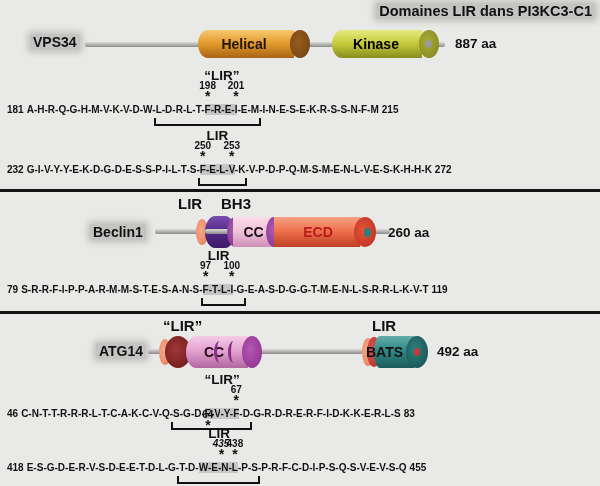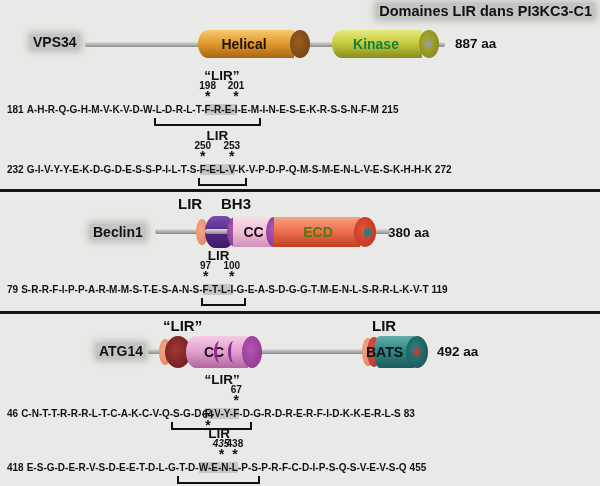--- a/index.html
+++ b/index.html
@@ -64,21 +64,21 @@
                 background:radial-gradient(ellipse at 42% 42%, #9a5c1e, var(--helical_cap) 65%, #54320c)"></div>
     <span class="dom-text" style="left:0; width:92px; color:#221407">Helical</span>
   </div>
 
   <div class="dom" style="left:332px; top:30px; width:107px; height:28px; z-index:2">
     <div class="dbody" style="left:0; width:90px; border-radius:10px 0 0 10px / 50% 0 0 50%;
                 background:linear-gradient(to bottom, var(--kinase_light), var(--kinase_base) 48%, var(--kinase_dark));"></div>
     <div class="cap" style="left:87px; width:20px;
                 background:radial-gradient(ellipse at 42% 42%, #a8ac38, var(--kinase_cap) 65%, #6a6d14)"></div>
     <div class="dot" style="left:93px; top:10px; width:7px; height:8px; background:var(--kinase_dot)"></div>
-    <span class="dom-text" style="left:0; width:88px; color:#15803d">Kinase</span>
+    <span class="dom-text" style="left:0; width:88px; color:#000000">Kinase</span>
   </div>
 
   <div class="aa" style="left:455px; top:36px">887 aa</div>
 
   <div class="seq-block" style="top:68px">
     <div class="seq-label" style="left: 221.84px;">“LIR”</div>
     <div class="seq-row"><span class="seq-num">181</span><span class="res">A</span><span class="sep">-</span><span class="res">H</span><span class="sep">-</span><span class="res">R</span><span class="sep">-</span><span class="res">Q</span><span class="sep">-</span><span class="res">G</span><span class="sep">-</span><span class="res">H</span><span class="sep">-</span><span class="res">M</span><span class="sep">-</span><span class="res">V</span><span class="sep">-</span><span class="res">K</span><span class="sep">-</span><span class="res">V</span><span class="sep">-</span><span class="res">D</span><span class="sep">-</span><span class="res">W</span><span class="sep">-</span><span class="res">L</span><span class="sep">-</span><span class="res">D</span><span class="sep">-</span><span class="res">R</span><span class="sep">-</span><span class="res">L</span><span class="sep">-</span><span class="res">T</span><span class="sep">-</span><span class="res hl">F</span><span class="sep hl">-</span><span class="res hl">R</span><span class="sep hl">-</span><span class="res hl">E</span><span class="sep hl">-</span><span class="res hl">I</span><span class="sep">-</span><span class="res">E</span><span class="sep">-</span><span class="res">M</span><span class="sep">-</span><span class="res">I</span><span class="sep">-</span><span class="res">N</span><span class="sep">-</span><span class="res">E</span><span class="sep">-</span><span class="res">S</span><span class="sep">-</span><span class="res">E</span><span class="sep">-</span><span class="res">K</span><span class="sep">-</span><span class="res">R</span><span class="sep">-</span><span class="res">S</span><span class="sep">-</span><span class="res">S</span><span class="sep">-</span><span class="res">N</span><span class="sep">-</span><span class="res">F</span><span class="sep">-</span><span class="res">M</span><span class="seq-num">215</span></div>
     <div class="seq-bracket" style="left: 153.625px; width: 107.5px;"></div>
   <div class="seq-mark" style="left: 207.648px;"><span class="num">198</span><span class="ast">*</span></div>
       <div class="seq-mark" style="left: 236.031px;"><span class="num">201</span><span class="ast">*</span></div>
@@ -116,27 +116,27 @@
     <div class="dbody" style="left:0; width:41px;
                 background:linear-gradient(to bottom, var(--ccb_light), var(--ccb_base) 48%, var(--ccb_dark));"></div>
     <span class="dom-text" style="left:0; width:41px; color:#1a0d14">CC</span>
   </div>
   <div class="cap" style="left:266px; top:217px; width:16px; height:30px; z-index:6;
               background:radial-gradient(ellipse at 42% 42%, #a85bb0, var(--cc_cap) 65%, #5e2566)"></div>
 
   <div class="dom" style="left:274px; top:217px; width:86px; height:30px; z-index:7">
     <div class="dbody" style="left:0; width:86px;
                 background:linear-gradient(to bottom, var(--ecd_light), var(--ecd_base) 48%, var(--ecd_dark));"></div>
-    <span class="dom-text" style="left:0; width:88px; color:#4d7c0f">ECD</span>
+    <span class="dom-text" style="left:0; width:88px; color:#b91c1c">ECD</span>
   </div>
   <div class="cap" style="left:354px; top:217px; width:22px; height:30px; z-index:8;
               background:radial-gradient(ellipse at 42% 42%, #e05538, var(--ecd_cap) 65%, #8e2014)"></div>
   <div class="dot" style="left:364px; top:228px; width:7px; height:9px; z-index:9; background:var(--ecd_dot)"></div>
 
-  <div class="aa" style="left:388px; top:225px">380 aa</div>
+  <div class="aa" style="left:388px; top:225px">260 aa</div>
 
   <div class="seq-block" style="top:248px">
     <div class="seq-label" style="left: 218.691px;">LIR</div>
     <div class="seq-row"><span class="seq-num">79</span><span class="res">S</span><span class="sep">-</span><span class="res">R</span><span class="sep">-</span><span class="res">R</span><span class="sep">-</span><span class="res">F</span><span class="sep">-</span><span class="res">I</span><span class="sep">-</span><span class="res">P</span><span class="sep">-</span><span class="res">P</span><span class="sep">-</span><span class="res">A</span><span class="sep">-</span><span class="res">R</span><span class="sep">-</span><span class="res">M</span><span class="sep">-</span><span class="res">M</span><span class="sep">-</span><span class="res">S</span><span class="sep">-</span><span class="res">T</span><span class="sep">-</span><span class="res">E</span><span class="sep">-</span><span class="res">S</span><span class="sep">-</span><span class="res">A</span><span class="sep">-</span><span class="res">N</span><span class="sep">-</span><span class="res">S</span><span class="sep">-</span><span class="res hl">F</span><span class="sep hl">-</span><span class="res hl">T</span><span class="sep hl">-</span><span class="res hl">L</span><span class="sep hl">-</span><span class="res hl">I</span><span class="sep">-</span><span class="res">G</span><span class="sep">-</span><span class="res">E</span><span class="sep">-</span><span class="res">A</span><span class="sep">-</span><span class="res">S</span><span class="sep">-</span><span class="res">D</span><span class="sep">-</span><span class="res">G</span><span class="sep">-</span><span class="res">G</span><span class="sep">-</span><span class="res">T</span><span class="sep">-</span><span class="res">M</span><span class="sep">-</span><span class="res">E</span><span class="sep">-</span><span class="res">N</span><span class="sep">-</span><span class="res">L</span><span class="sep">-</span><span class="res">S</span><span class="sep">-</span><span class="res">R</span><span class="sep">-</span><span class="res">R</span><span class="sep">-</span><span class="res">L</span><span class="sep">-</span><span class="res">K</span><span class="sep">-</span><span class="res">V</span><span class="sep">-</span><span class="res">T</span><span class="seq-num">119</span></div>
     <div class="seq-bracket" style="left: 200.562px; width: 45.7188px;"></div>
   <div class="seq-mark" style="left: 205.617px;"><span class="num">97</span><span class="ast">*</span></div>
       <div class="seq-mark" style="left: 231.766px;"><span class="num">100</span><span class="ast">*</span></div>
     </div>
 
   <div class="divider" style="top:311px"></div>

